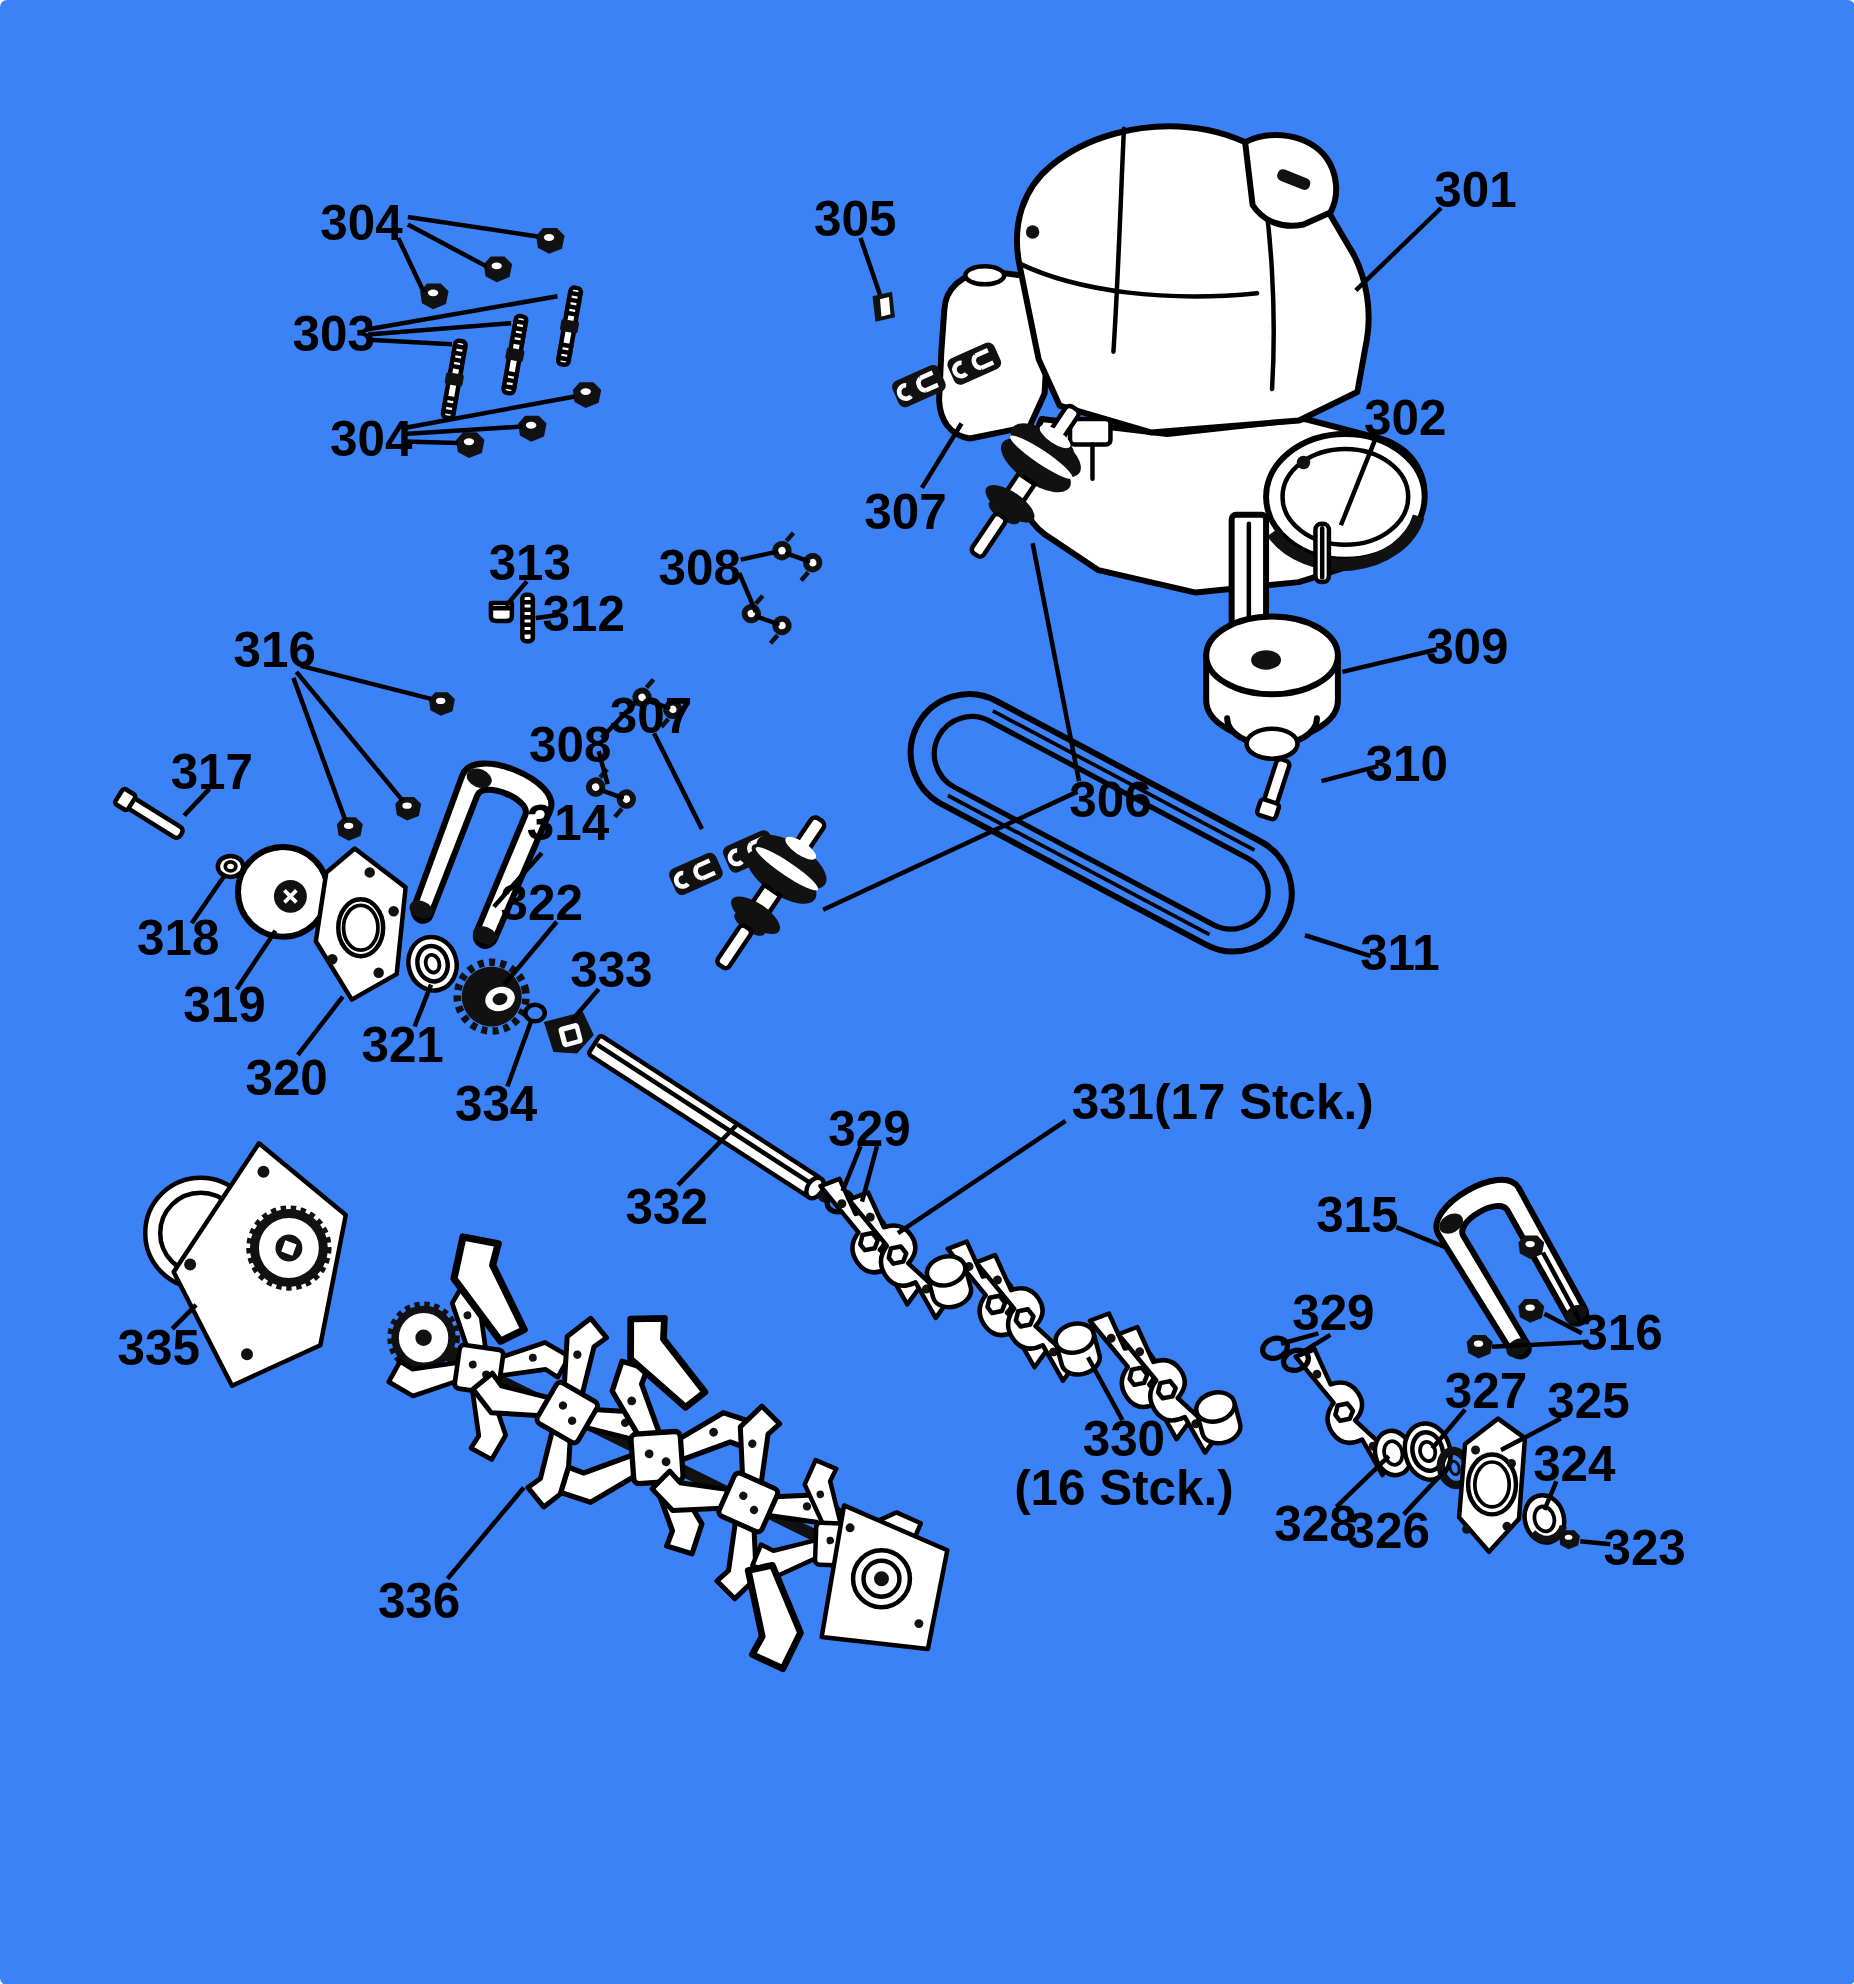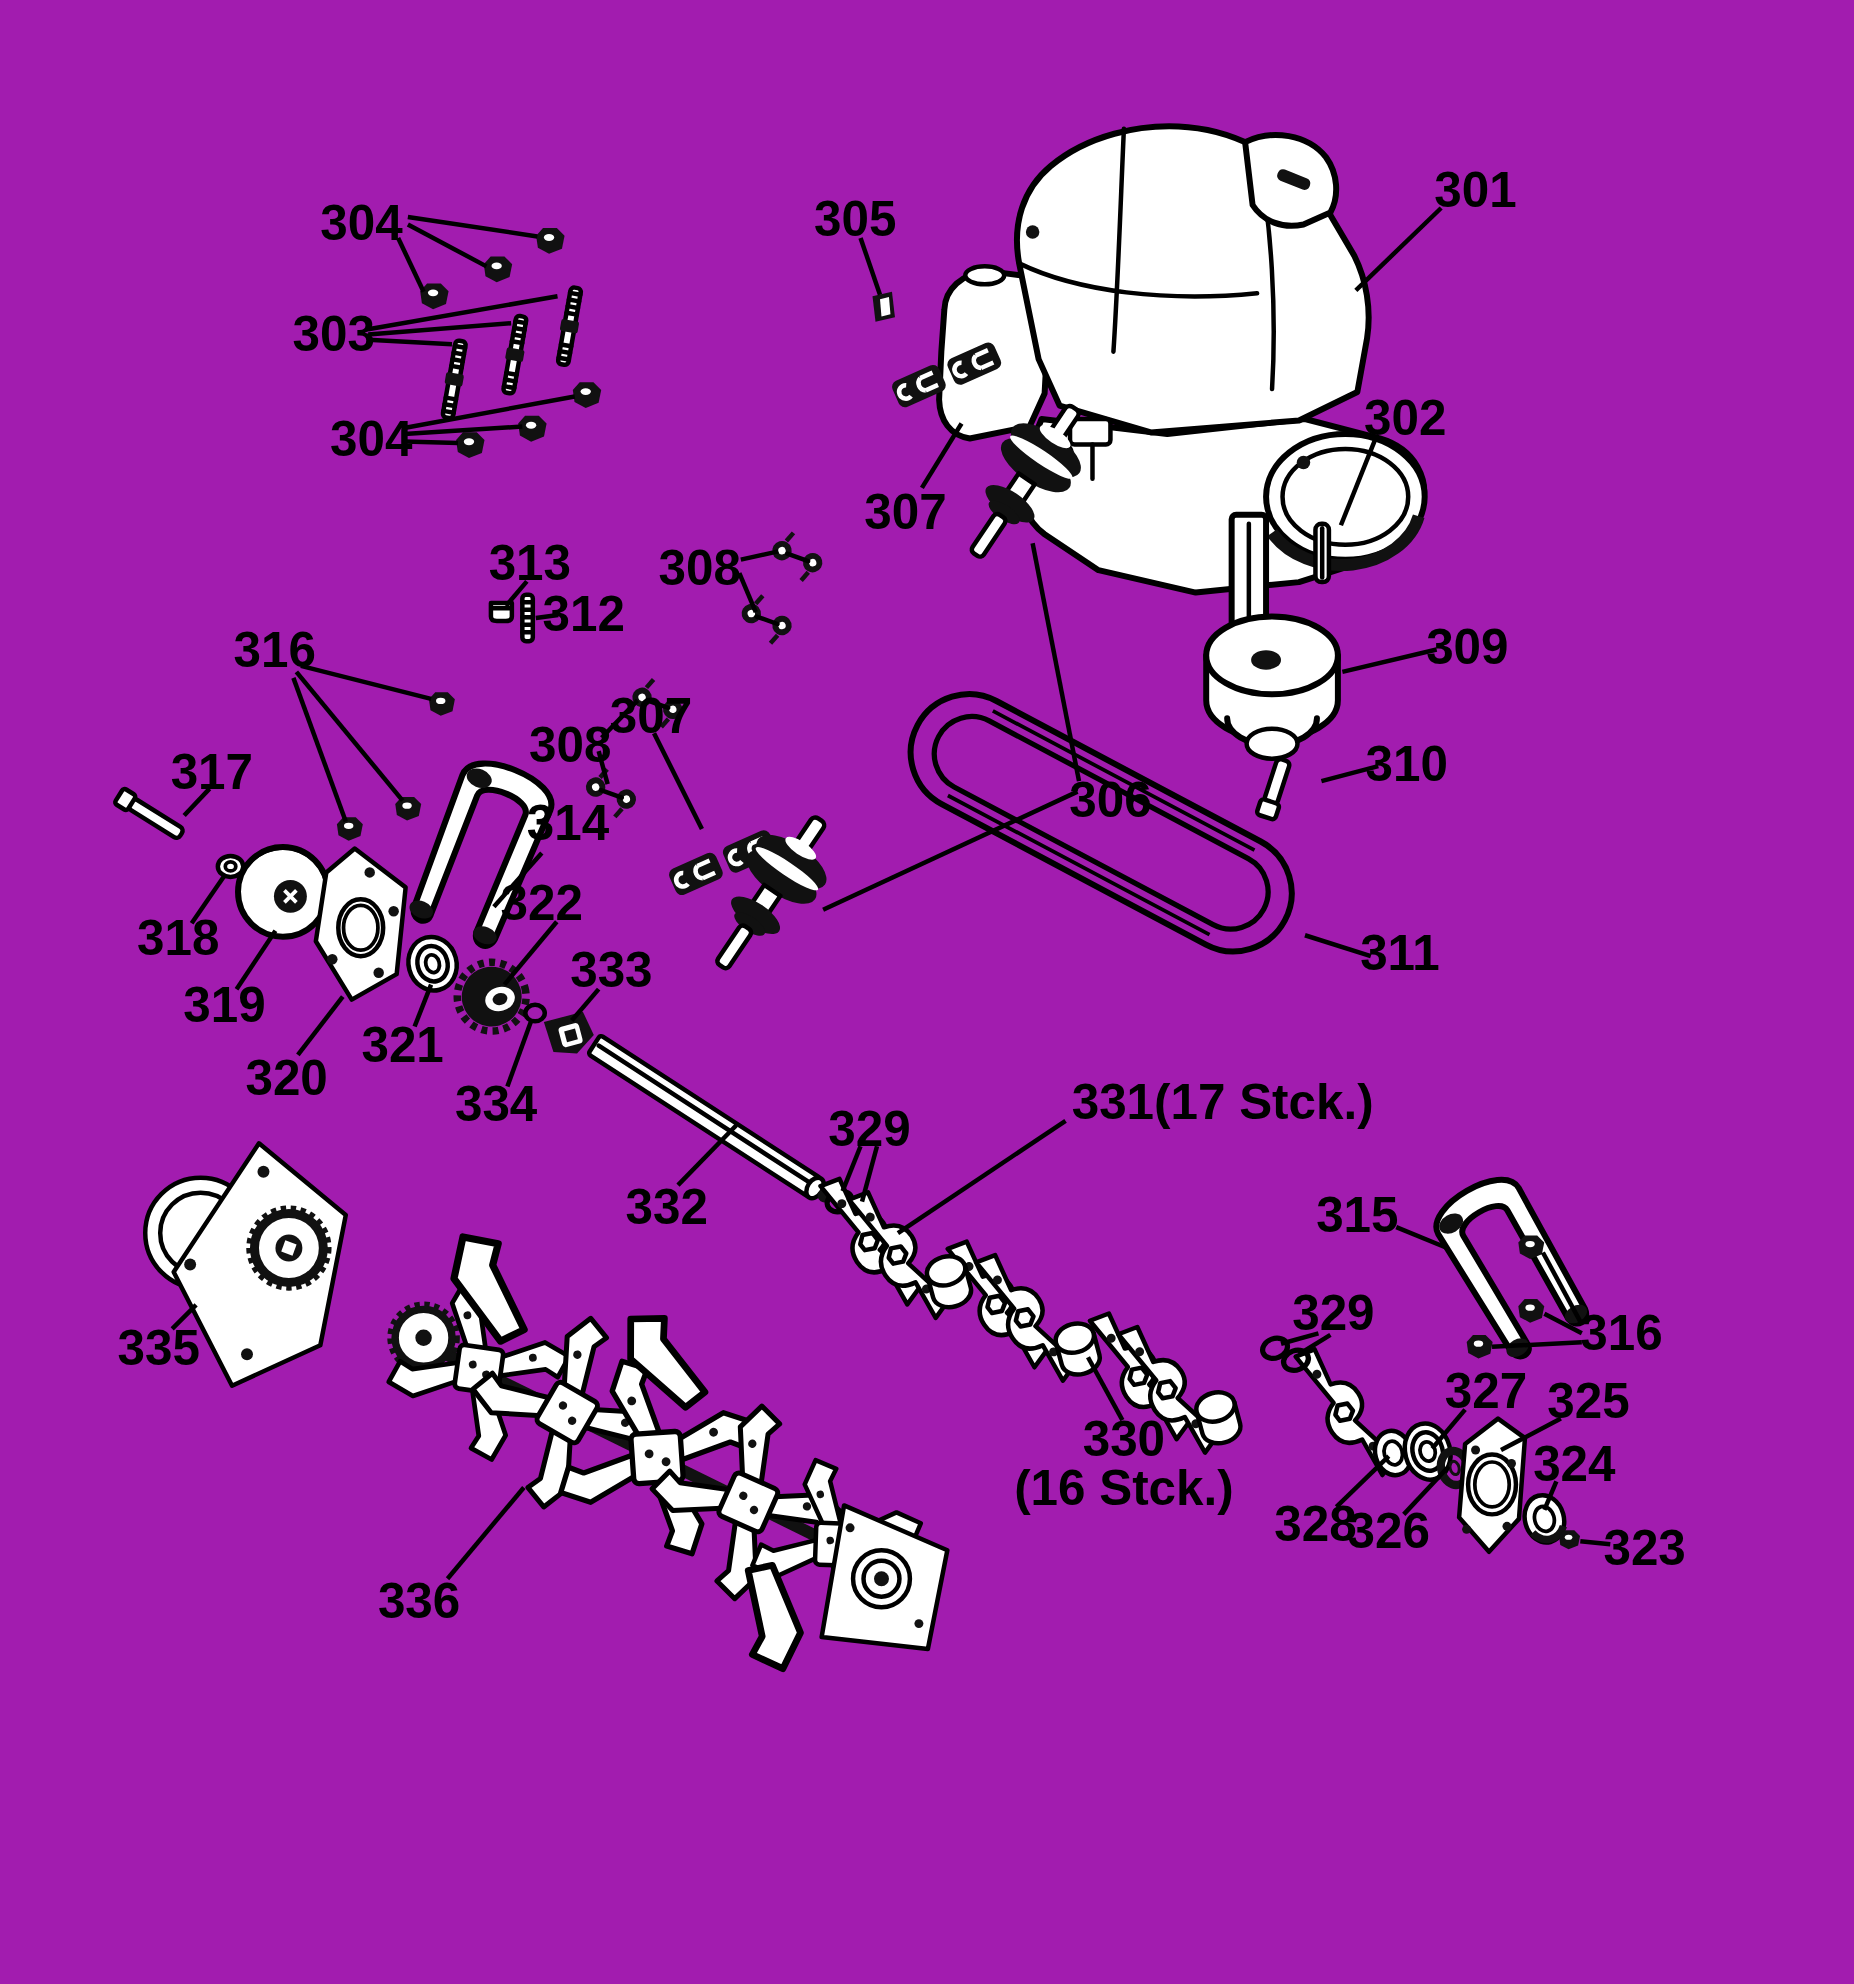--- a/index.html
+++ b/index.html
@@ -1,16 +1,16 @@
 <!DOCTYPE html>
 <html style="font-size:12px"><head>
 <meta charset="utf-8">
 <style>
   html,body{margin:0;padding:0;background:#fff;}
-  .stage{width:1855px;height:1985px;position:relative;background:#a21caf;}
+  .stage{width:1855px;height:1985px;position:relative;background:#3b82f6;border-radius:7px;}
   svg{display:block;}
   .callout{font-family:"Liberation Sans","DejaVu Sans",sans-serif;font-weight:bold;font-size:66px;fill:#000;text-anchor:middle;}
   .leader{stroke:#000;stroke-width:6;fill:none;}
   .outline{stroke:#000;stroke-width:8;fill:#fff;stroke-linejoin:round;stroke-linecap:round;}
   .outline-thin{stroke:#000;stroke-width:6;fill:#fff;stroke-linejoin:round;stroke-linecap:round;}
   .seam{stroke:#000;stroke-width:6;fill:none;stroke-linecap:round;}
   .dark{fill:#111;}
   .teeth{fill:none;stroke:#111;}
 </style>
 </head>

